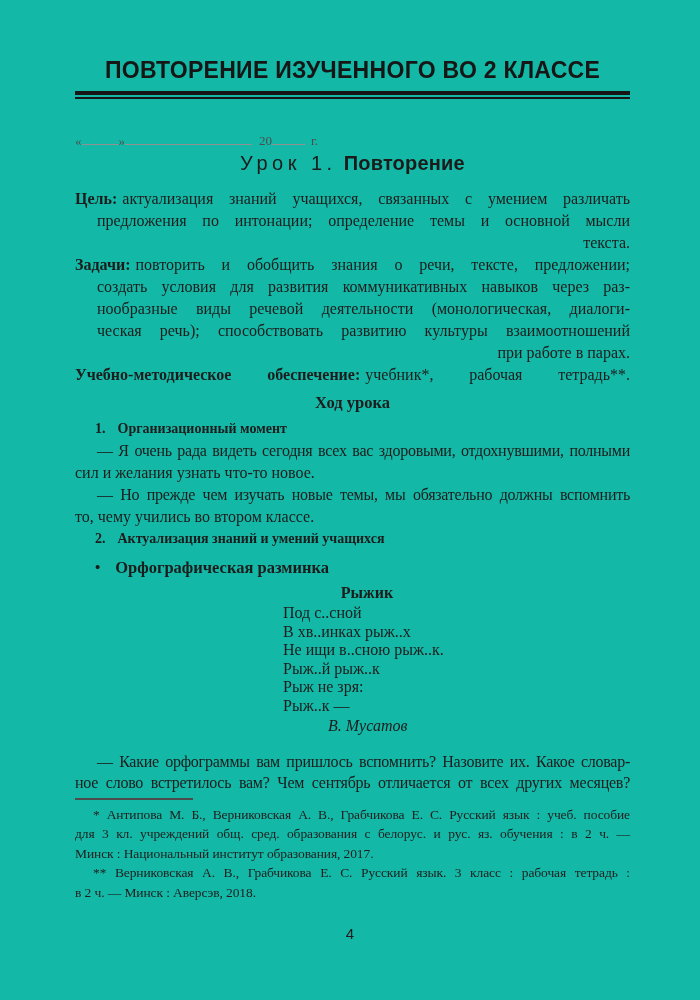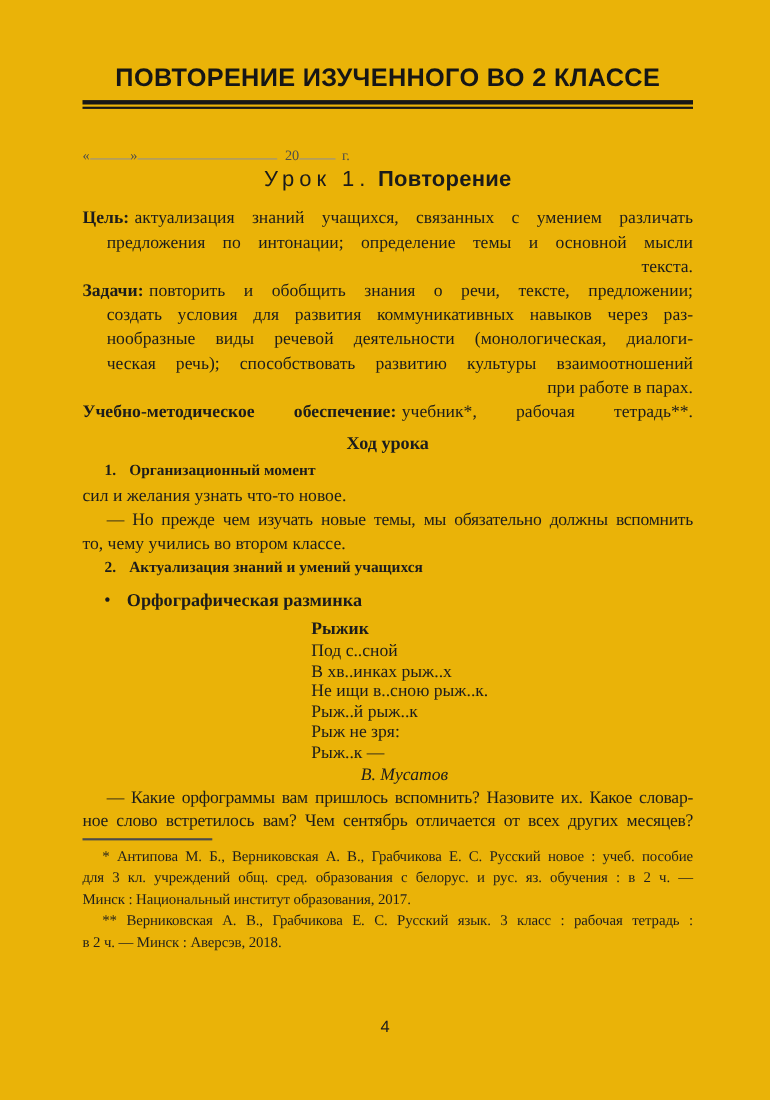--- a/index.html
+++ b/index.html
@@ -4,21 +4,21 @@
 <style>
   * { margin: 0; padding: 0; box-sizing: border-box; }
   html, body { background: #ffffff; }
   body {
     width: 700px; height: 1000px;
     font-family: "Liberation Serif", serif;
     color: #1c1c1c;
     position: relative;
     overflow: hidden;
   }
-  .sheet { position: relative; width: 700px; height: 1000px; background: #eab308; }
+  .sheet { position: relative; width: 700px; height: 1000px; background: #14b8a6; }
   .inner { margin: 0 70px 0 75px; width: 555px; }
 
   
   .chapter-title {
     padding-top: 57px;
     text-align: center;
     font-family: "Liberation Sans", sans-serif;
     font-weight: 700;
     font-size: 23px;
     letter-spacing: 0.3px;
@@ -66,24 +66,24 @@
 
   .section-heading { font-weight: 700; font-size: 14px; padding-left: 20px; }
   .section-num { margin-right: 12px; }
   .sh-2 { margin-top: 0; }
 
   .warmup { margin-top: 7px; font-weight: 700; font-size: 16.5px; padding-left: 20px; }
   .bullet { margin-right: 15px; font-size: 15px; position: relative; top: -1px; }
 
   
   .poem { margin-top: 5px; margin-left: 208px; width: 190px; line-height: 18.5px; }
-  .poem-title { font-weight: 700; text-align: left; width: 168px; margin-bottom: 2px; }
+  .poem-title { font-weight: 700; text-align: center; width: 168px; margin-bottom: 2px; }
   .poem-author { font-style: italic; margin-top: 2px; margin-left: 45px; }
 
-  .question { margin-top: 0; line-height: 21.5px; }
+  .question { margin-top: 15px; line-height: 21.5px; }
 
   
   .footnotes { margin-top: 4px; font-size: 13.5px; line-height: 19.5px; letter-spacing: -0.1px; color: #1e1e1e; }
   .fn-rule { width: 118px; height: 2px; background: #4c4c4c; margin-bottom: 5px; }
   .fn-ind { padding-left: 18px; }
 
   .page-number {
     position: absolute;
     left: 0; right: 0; top: 925px;
     text-align: center;
@@ -128,20 +128,21 @@
 
       <div class="ln jl"><span class="lead">Учебно-методическое обеспечение:</span><span>учебник*, рабочая тетрадь**.</span></div>
 
       <div class="course-heading">Ход урока</div>
 
       <div class="section-heading">
         <span class="section-num">1.</span><span>Организационный момент</span>
       </div>
 
       <div class="para">
+        <div class="ln jl find tight">— Я очень рада видеть сегодня всех вас здоровыми, отдохнувшими, полными</div>
         <div class="ln">сил и желания узнать что-то новое.</div>
       </div>
       <div class="para">
         <div class="ln jl find tight">— Но прежде чем изучать новые темы, мы обязательно должны вспомнить</div>
         <div class="ln">то, чему учились во втором классе.</div>
       </div>
 
       <div class="section-heading sh-2">
         <span class="section-num">2.</span><span>Актуализация знаний и умений учащихся</span>
       </div>
@@ -162,21 +163,21 @@
       </div>
 
       <div class="para question">
         <div class="ln jl find tight">— Какие орфограммы вам пришлось вспомнить? Назовите их. Какое словар-</div>
         <div class="ln jl tight">ное слово встретилось вам? Чем сентябрь отличается от всех других месяцев?</div>
       </div>
 
       <div class="footnotes">
         <div class="fn-rule"></div>
         <div class="fn">
-          <div class="ln jl fn-ind">* Антипова М. Б., Верниковская А. В., Грабчикова Е. С. Русский новое : учеб. пособие</div>
+          <div class="ln jl fn-ind">* Антипова М. Б., Верниковская А. В., Грабчикова Е. С. Русский язык : учеб. пособие</div>
           <div class="ln jl">для 3 кл. учреждений общ. сред. образования с белорус. и рус. яз. обучения : в 2 ч. —</div>
           <div class="ln">Минск : Национальный институт образования, 2017.</div>
         </div>
         <div class="fn">
           <div class="ln jl fn-ind">** Верниковская А. В., Грабчикова Е. С. Русский язык. 3 класс : рабочая тетрадь :</div>
           <div class="ln">в 2 ч. — Минск : Аверсэв, 2018.</div>
         </div>
       </div>
 
     </div>

